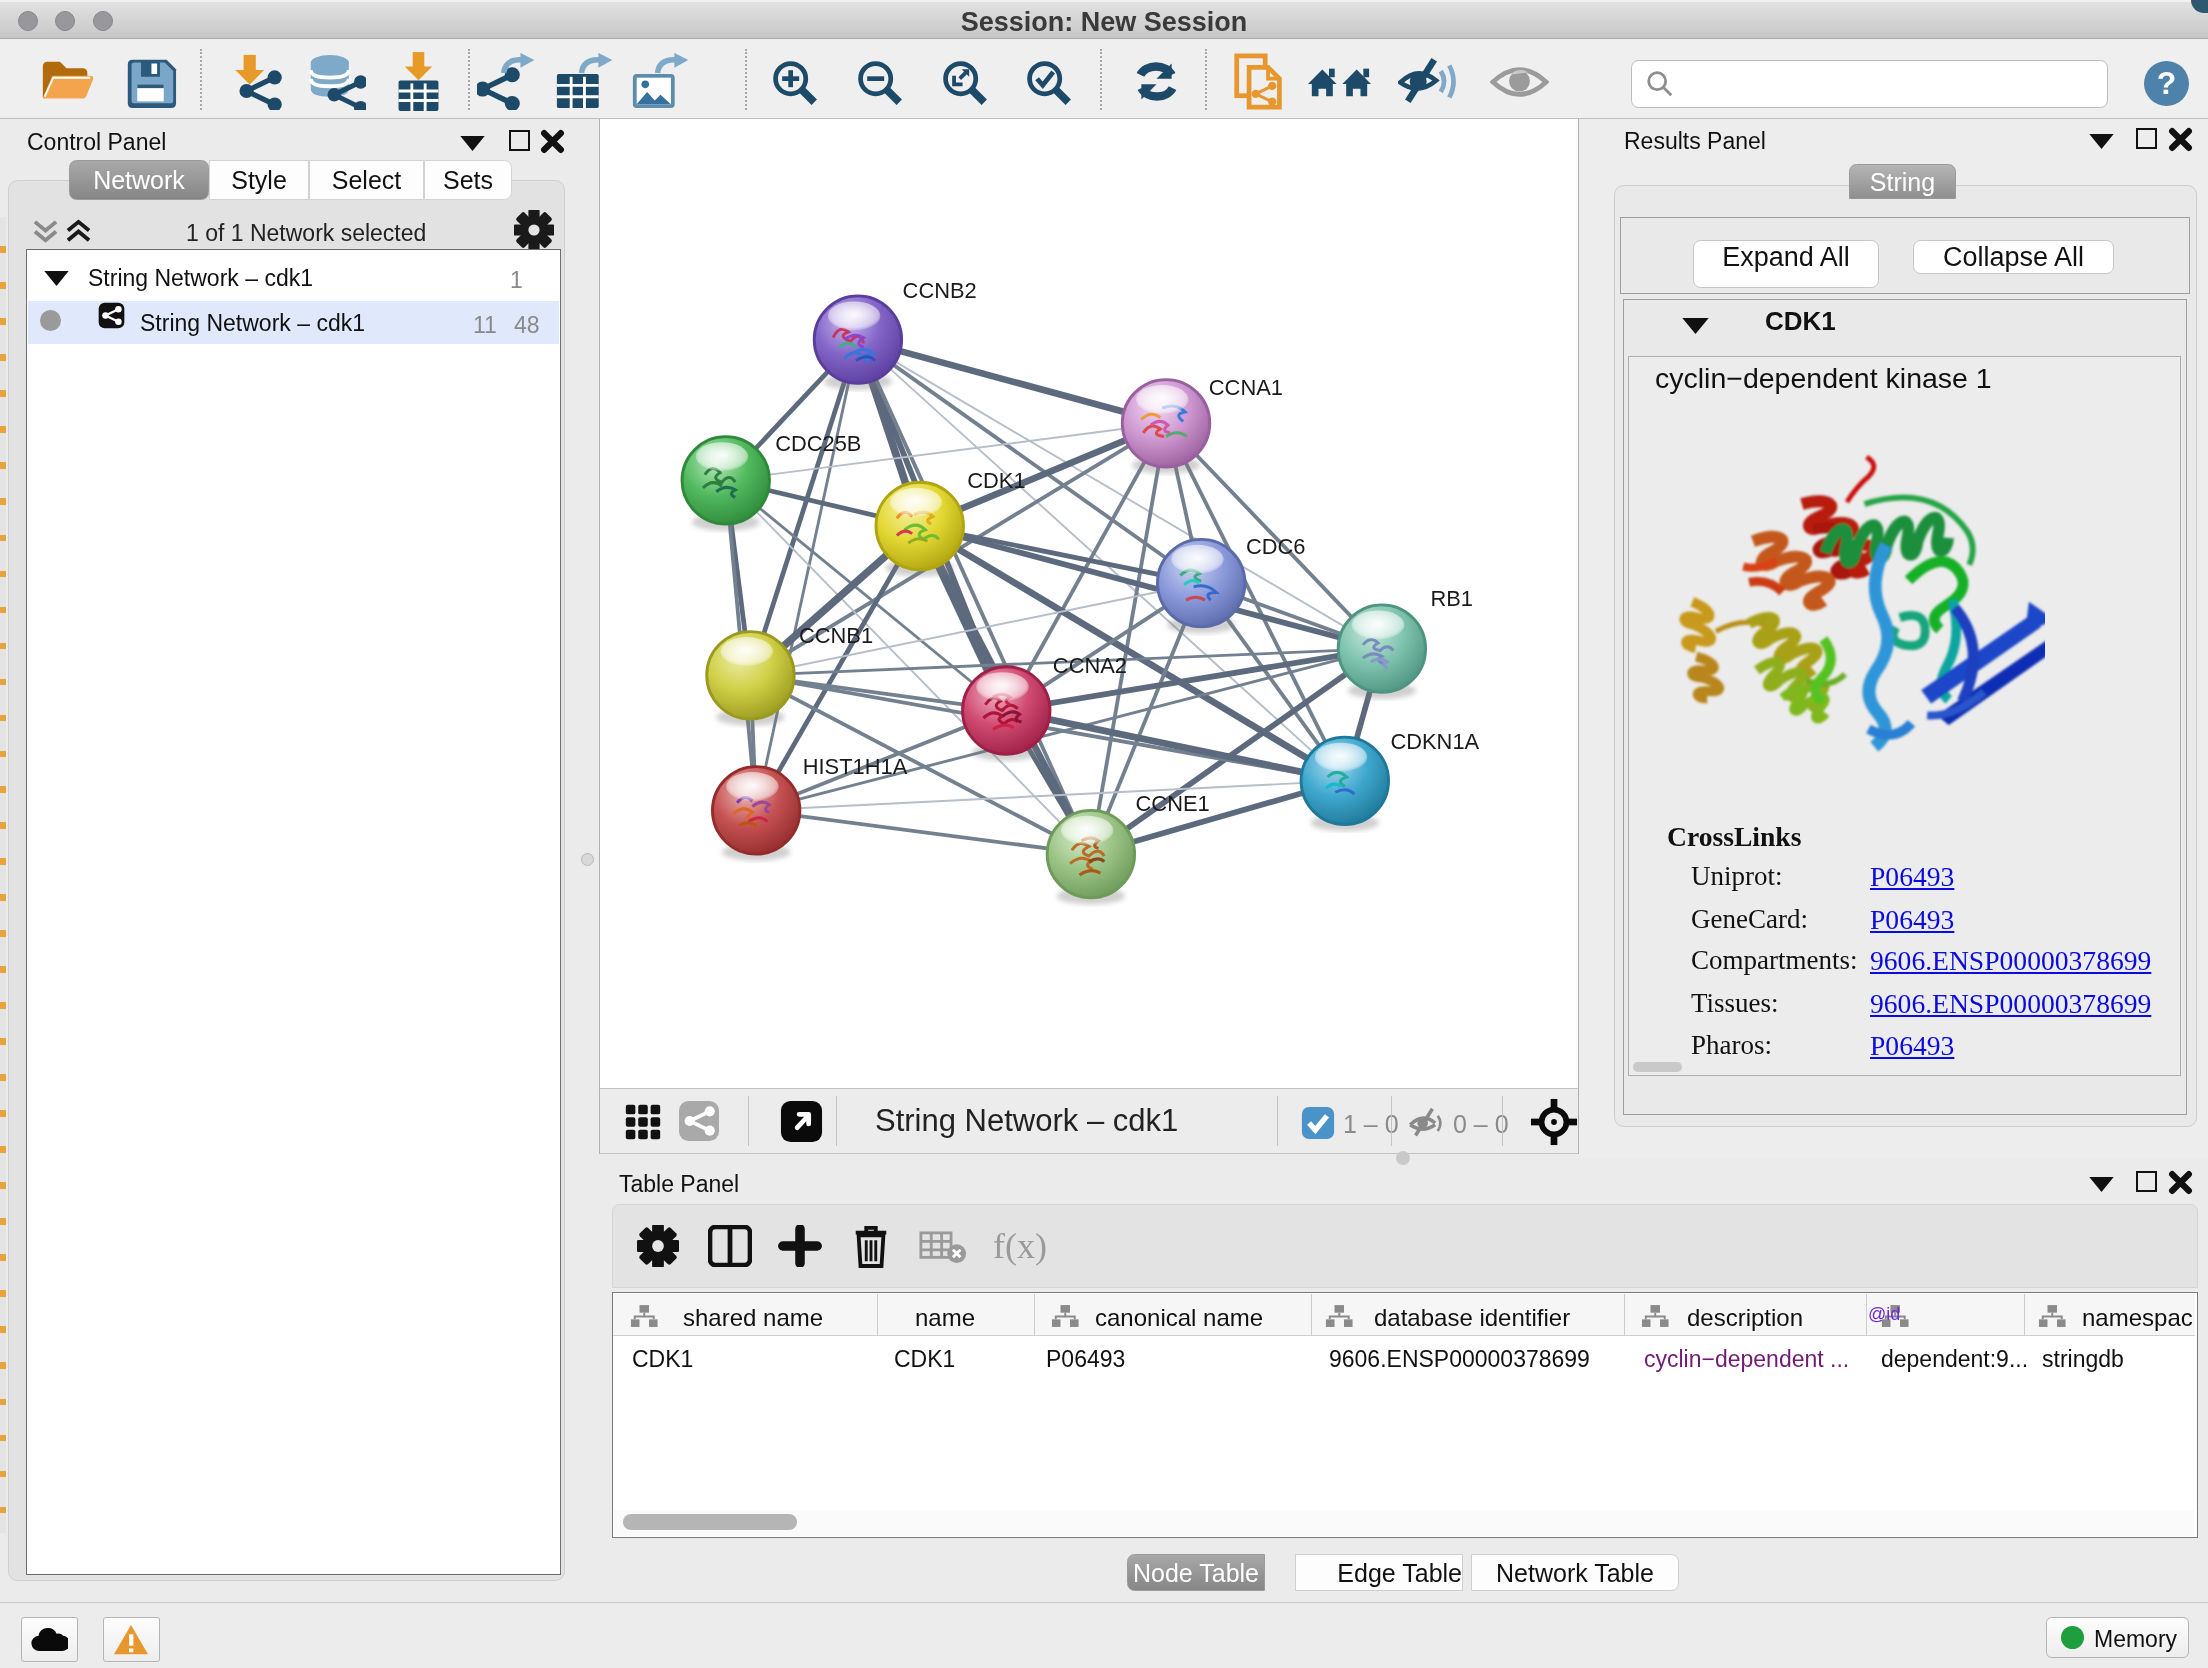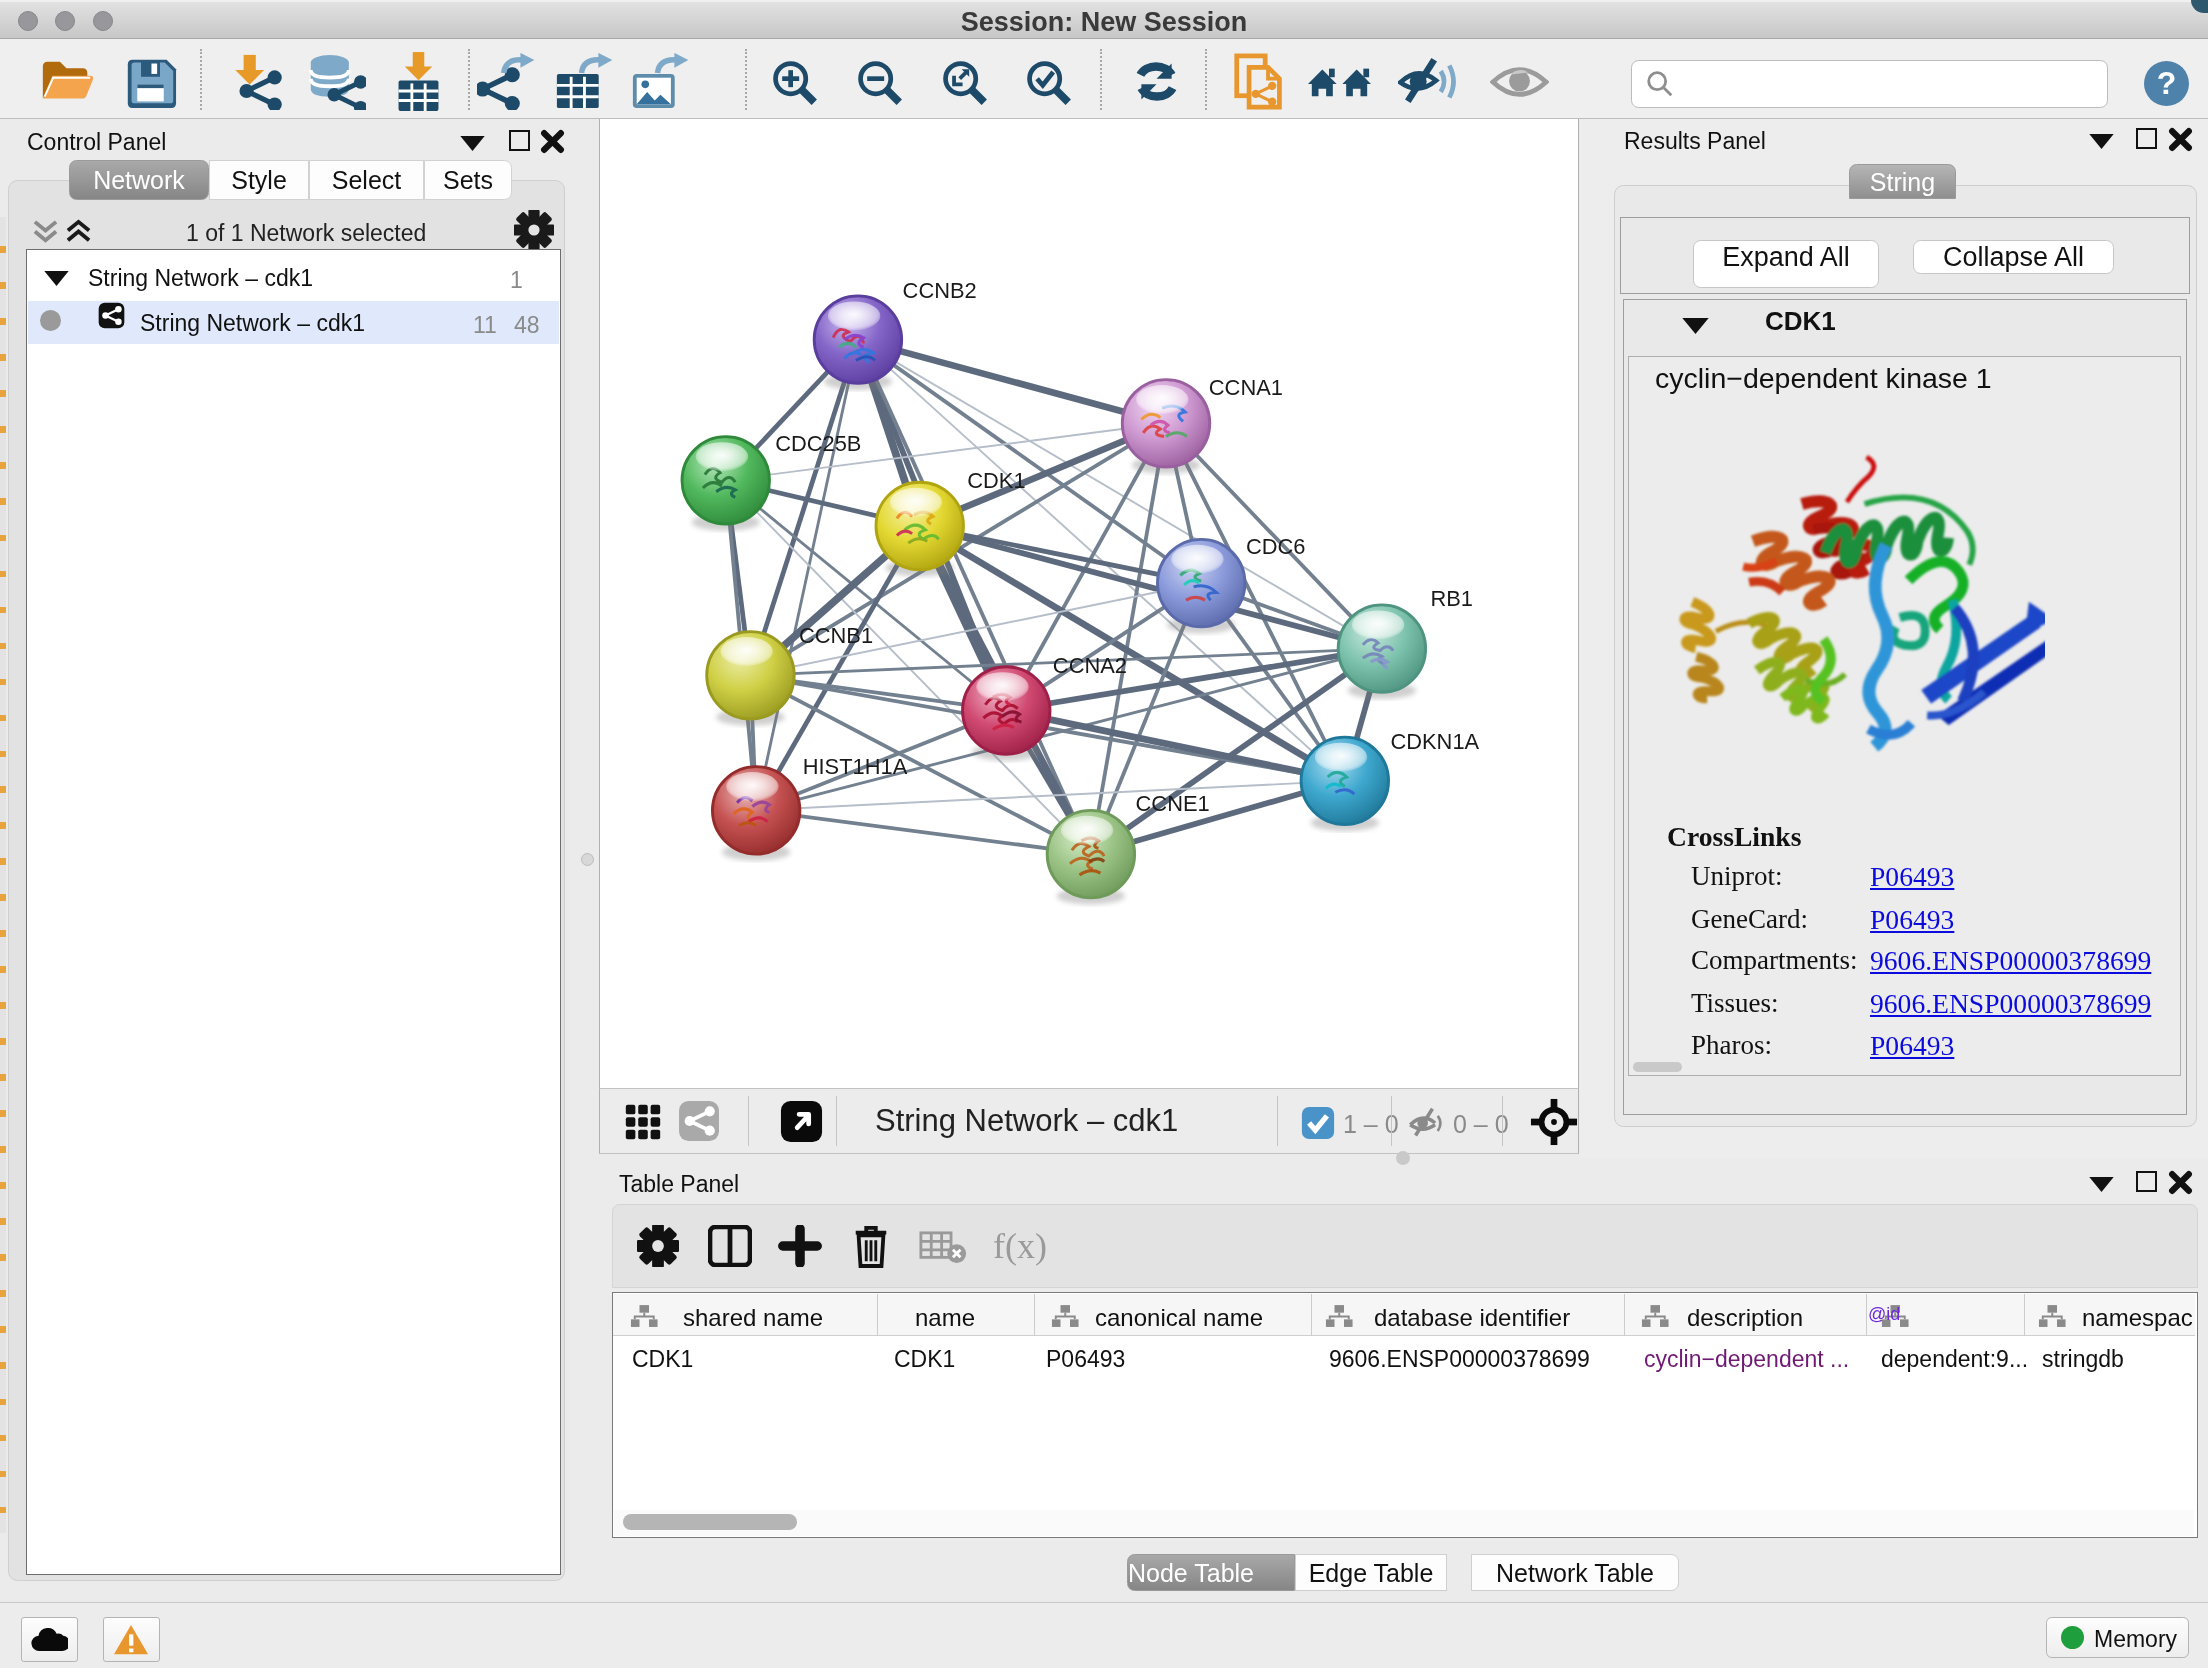--- a/index.html
+++ b/index.html
@@ -632,22 +632,22 @@
 <div class="a" style="left:2082px;top:1304px;font-size:24px;color:#111">namespac</div>
 <div class="a" style="left:632px;top:1346px;font-size:23px;color:#111">CDK1</div>
 <div class="a" style="left:894px;top:1346px;font-size:23px;color:#111">CDK1</div>
 <div class="a" style="left:1046px;top:1346px;font-size:23px;color:#111">P06493</div>
 <div class="a" style="left:1329px;top:1346px;font-size:23px;color:#111">9606.ENSP00000378699</div>
 <div class="a" style="left:1644px;top:1346px;font-size:23px;color:#701a75">cyclin−dependent ...</div>
 <div class="a" style="left:1881px;top:1346px;font-size:23px;color:#111">dependent:9...</div>
 <div class="a" style="left:2042px;top:1346px;font-size:23px;color:#111">stringdb</div>
 <div class="a" style="left:614px;top:1510px;width:1580px;height:26px;background:#fafafa"></div>
 <div class="a" style="left:623px;top:1514px;width:174px;height:16px;background:#b5b5b5;border-radius:8.6px"></div>
-<div class="a" style="left:1127px;top:1554px;width:168px;height:37px;background:linear-gradient(#a8a8a8,#868686);border:1px solid #9a9a9a;border-radius:7.6px 0 0 7.6px;color:#fff;font-size:25px;line-height:36px">Node Table</div>
-<div class="a" style="left:1295px;top:1554px;width:152px;height:37px;background:#fdfdfd;border:1px solid #cfcfcf;color:#111;font-size:25px;text-align:center;line-height:36px">Edge Table</div>
+<div class="a" style="left:1127px;top:1554px;width:138px;height:37px;background:linear-gradient(#a8a8a8,#868686);border:1px solid #9a9a9a;border-radius:7.6px 0 0 7.6px;color:#fff;font-size:25px;text-align:center;line-height:36px">Node Table</div>
+<div class="a" style="left:1295px;top:1554px;width:168px;height:37px;background:#fdfdfd;border:1px solid #cfcfcf;color:#111;font-size:25px;text-align:right;line-height:36px">Edge Table</div>
 <div class="a" style="left:1471px;top:1554px;width:208px;height:37px;background:#fdfdfd;border:1px solid #cfcfcf;border-radius:0 7.6px 7.6px 0;color:#111;font-size:25px;text-align:center;line-height:36px">Network Table</div>
 <div class="a" style="left:0;top:1602px;width:2208px;height:67px;background:#ececec;border-top:1px solid #c9c9c9"></div>
 <div class="a" style="left:21px;top:1617px;width:57px;height:45px;background:linear-gradient(#fdfdfd,#ededed);border:1px solid #b4b4b4;border-radius:2.9px"></div>
 <svg class="a" style="left:30px;top:1626px" width="38" height="27" viewBox="0 0 40 28">
     <path d="M10 26 a8 8 0 0 1 -1 -16 a10 10 0 0 1 19 -2 a7 7 0 0 1 7 2 a7.5 7.5 0 0 1 -2 16 Z" fill="#0a0a0a"></path>
   </svg>
 <div class="a" style="left:103px;top:1617px;width:57px;height:45px;background:linear-gradient(#fdfdfd,#ededed);border:1px solid #b4b4b4;border-radius:2.9px"></div>
 <svg class="a" style="left:112px;top:1623px" width="38" height="34" viewBox="0 0 40 36">
     <path d="M20 2 L38 33 H2 Z" fill="#e8962e"></path>
     <rect x="18" y="12" width="4.5" height="12" fill="#fff"></rect>

